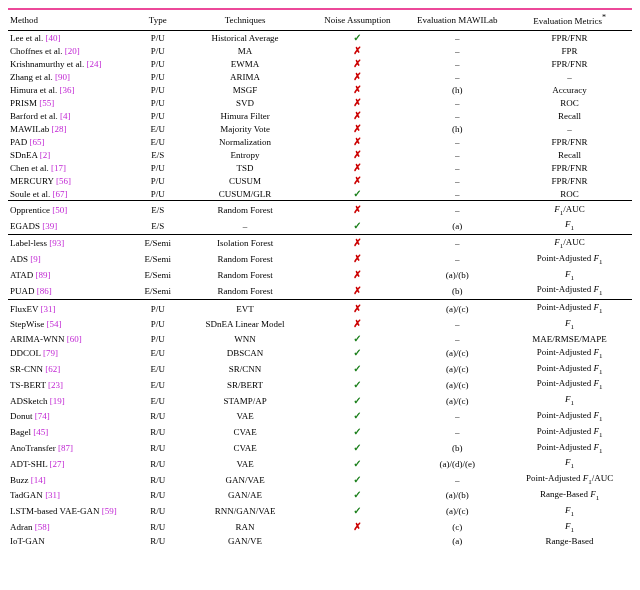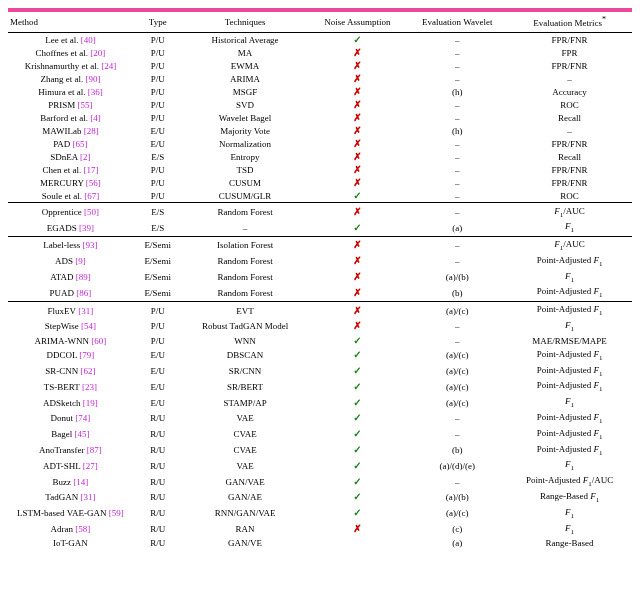--- a/index.html
+++ b/index.html
@@ -13,31 +13,31 @@
   }
   table {
     border-collapse: collapse;
     width: 100%;
     table-layout: fixed;
   }
   thead tr.hrow th {
     font-weight: normal;
     padding: 3px 2px 4px 2px;
     text-align: center;
-    border-top: 4px solid #ec4899;
+    border-top: 2px solid #ec4899;
     border-bottom: 0.5px solid #000;
   }
   thead tr.hrow th.method-h { text-align: left; }
   tbody td {
     padding: 1.5px 2px;
     text-align: center;
     white-space: nowrap;
     overflow: hidden;
   }
-  tbody td.method { text-align: center; }
+  tbody td.method { text-align: left; }
   .ref { color: #c026d3; }
   .sep td { border-top: 0.5px solid #000; padding:0; height:1px;}
   .mark { font-family: Arial, sans-serif; font-size:10px; line-height:1;}
   .chk { color:#1a7f1a; font-weight:bold;}
   .crs { color:#c00; font-weight:bold;}
   .star { font-size: 8px; vertical-align: super; }
   sub, .sub { font-size: 7px; vertical-align: sub;}
   .col-method  { width: 20%; }
   .col-type    { width: 8%; }
   .col-tech    { width: 20%; }
@@ -56,21 +56,21 @@
     <col class="col-noise">
       <col class="col-eval">
       <col class="col-metric">
   </colgroup>
   <thead>
     <tr class="hrow">
       <th class="method-h">Method</th>
       <th>Type</th>
       <th>Techniques</th>
       <th>Noise Assumption</th>
-      <th>Evaluation Wavelet</th>
+      <th>Evaluation MAWILab</th>
       <th><span>Evaluation Metrics</span><span class="star">*</span></th>
     </tr>
   </thead>
   <tbody id="tbody">
       <tr>
         <td class="method">Lee et al. <span class="ref">[40]</span></td>
         <td>P/U</td>
         <td>Historical Average</td>
         <td><span class="mark chk">✓</span></td>
         <td>–</td>
@@ -112,21 +112,21 @@
         <td class="method">PRISM <span class="ref">[55]</span></td>
         <td>P/U</td>
         <td>SVD</td>
         <td><span class="mark crs">✗</span></td>
         <td>–</td>
         <td>ROC</td>
       </tr>
       <tr>
         <td class="method">Barford et al. <span class="ref">[4]</span></td>
         <td>P/U</td>
-        <td>Wavelet Bagel</td>
+        <td>Himura Filter</td>
         <td><span class="mark crs">✗</span></td>
         <td>–</td>
         <td>Recall</td>
       </tr>
       <tr>
         <td class="method">MAWILab <span class="ref">[28]</span></td>
         <td>E/U</td>
         <td>Majority Vote</td>
         <td><span class="mark crs">✗</span></td>
         <td>(h)</td>
@@ -233,21 +233,21 @@
         <td class="method">FluxEV <span class="ref">[31]</span></td>
         <td>P/U</td>
         <td>EVT</td>
         <td><span class="mark crs">✗</span></td>
         <td>(a)/(c)</td>
         <td>Point-Adjusted <i>F</i><span class="sub">1</span></td>
       </tr>
       <tr>
         <td class="method">StepWise <span class="ref">[54]</span></td>
         <td>P/U</td>
-        <td>Robust TadGAN Model</td>
+        <td>SDnEA Linear Model</td>
         <td><span class="mark crs">✗</span></td>
         <td>–</td>
         <td><i>F</i><span class="sub">1</span></td>
       </tr>
       <tr>
         <td class="method">ARIMA-WNN <span class="ref">[60]</span></td>
         <td>P/U</td>
         <td>WNN</td>
         <td><span class="mark chk">✓</span></td>
         <td>–</td>

